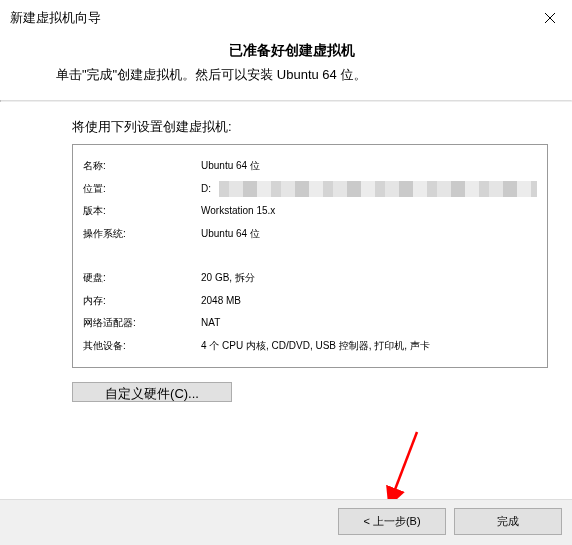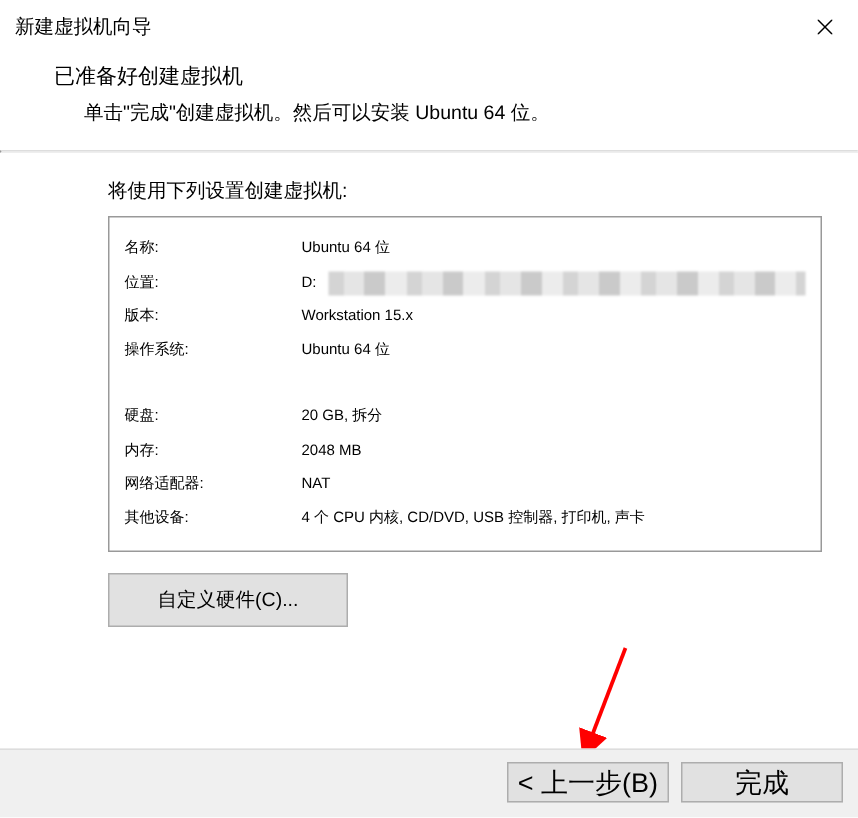--- a/index.html
+++ b/index.html
@@ -30,24 +30,25 @@
     display: flex;
     align-items: center;
     justify-content: center;
     cursor: pointer;
   }
   .closebtn svg { width: 10px; height: 10px; }
   .header {
     padding: 10px 24px 16px 24px;
   }
   .header .heading {
-    font-weight: normal;
+    font-weight: bold;
     font-size: 14px;
     margin-bottom: 6px;
     padding-left: 12px;
+    text-align: center;
   }
   .header .subheading {
     font-size: 13px;
     padding-left: 32px;
   }
   .divider {
     border-top: 1px solid #ddd;
     margin: 0;
   }
   .content {
@@ -86,21 +87,21 @@
       #d4d4d4 0, #d4d4d4 10px,
       #e5e5e5 10px, #e5e5e5 24px,
       #cacaca 24px, #cacaca 38px,
       #ececec 38px, #ececec 52px);
     filter: blur(0.6px);
   }
   .spacer-row { height: 22px; }
   .hw-btn-row { margin-top: 14px; }
   .wizard-btn {
     min-width: 160px;
-    height: 36px;
+    height: 20px;
     background: #e1e1e1;
     border: 1px solid #adadad;
     font-family: inherit;
     font-size: 13px;
     padding: 2px 8px;
     cursor: pointer;
   }
   .footer {
     position: absolute;
     left: 0; right: 0; bottom: 0;
@@ -110,21 +111,21 @@
     display: flex;
     justify-content: flex-end;
     gap: 8px;
   }
   .ftr-btn {
     min-width: 108px;
     height: 27px;
     background: #e1e1e1;
     border: 1px solid #adadad;
     font-family: inherit;
-    font-size: 18px;
+    font-size: 11px;
     cursor: pointer;
   }
   .arrow {
     position: absolute;
     left: 385px;
     top: 428px;
     pointer-events: none;
   }
 </style>
 </head>

